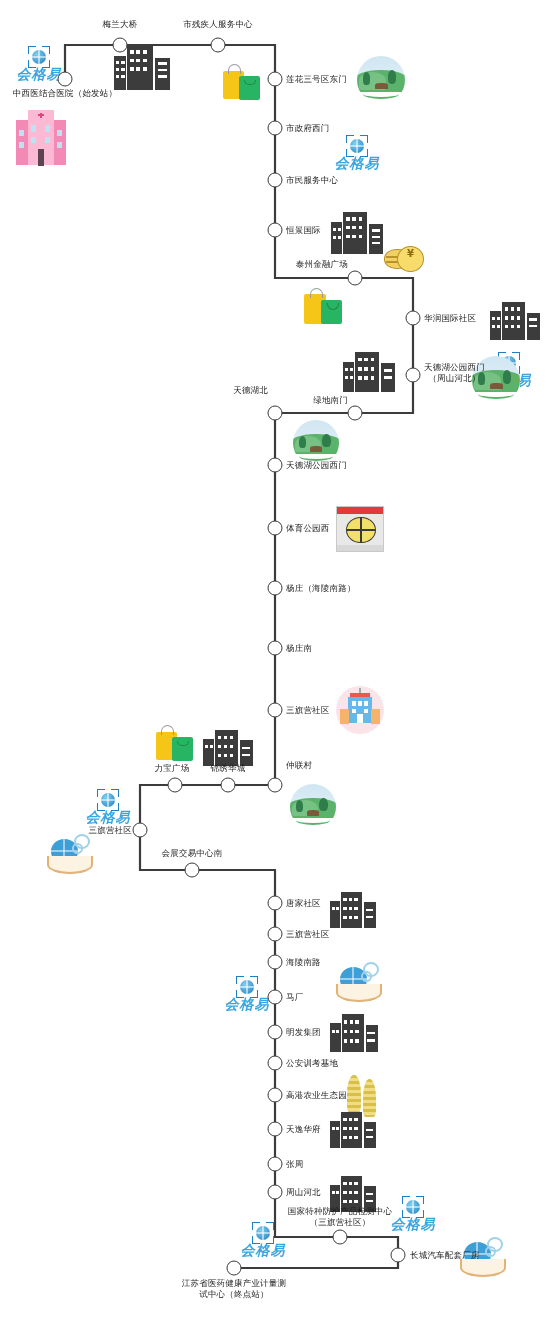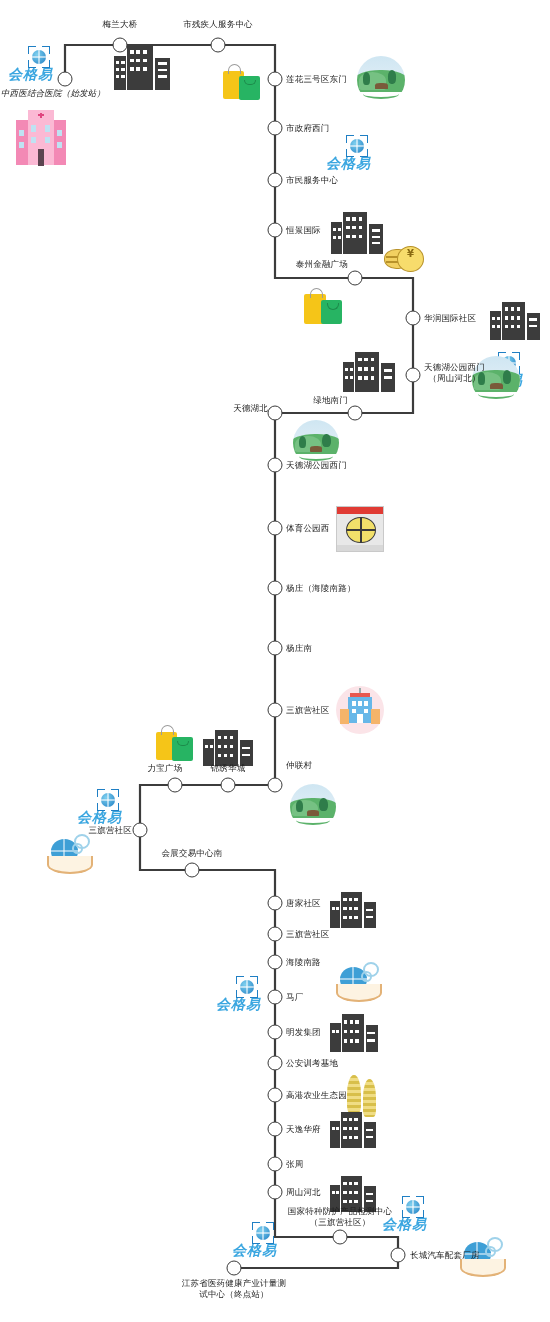--- a/index.html
+++ b/index.html
@@ -111,21 +111,21 @@
     height:8%;background:rgba(255,255,255,.5);}
   .ic-inno .gear{position:absolute;right:6%;top:4%;width:26%;height:26%;
     border:2.4px solid #9fd2ea;border-radius:50%;}
   .ic-inno .gear2{position:absolute;right:20%;top:24%;width:16%;height:16%;
     border:2px solid #9fd2ea;border-radius:50%;}
   .ic-inno .hand{position:absolute;left:4%;bottom:4%;width:88%;height:38%;
     border:2.2px solid #e3b277;border-top:none;border-radius:0 0 50% 50%;
     background:#fdf3e2;}
 
   
-  .wm{position:absolute;z-index:3;}
+  .wm{position:absolute;z-index:3;text-align:center;}
   .wm .brk{position:relative;width:22px;height:22px;margin:0 auto;}
   .wm .brk .gl{position:absolute;left:4px;top:4px;width:14px;height:14px;
     border-radius:50%;background:radial-gradient(circle at 36% 32%,#7fd0ef,#1f7fc4);}
   .wm .brk .gl::before{content:"";position:absolute;left:45%;top:0;width:10%;
     height:100%;background:rgba(255,255,255,.55);}
   .wm .brk .gl::after{content:"";position:absolute;left:0;top:45%;width:100%;
     height:10%;background:rgba(255,255,255,.55);}
   .wm .brk span{position:absolute;width:7px;height:7px;border:1.8px solid #1f7fc4;}
   .wm .brk .c1{left:0;top:0;border-right:none;border-bottom:none;}
   .wm .brk .c2{right:0;top:0;border-left:none;border-bottom:none;}
@@ -519,21 +519,21 @@
         <span class="c1"></span>
         <span class="c2"></span>
         <span class="c3"></span>
         <span class="c4"></span>
       </div>
     <div class="txt">会格易</div>
   </div>
 
   <div id="station-layer">
       <div class="station" style="left: 65px; top: 79px;"></div>
-      <div class="label c" style="left: 53px; top: 88px; font-style: italic;">中西医结合医院（始发站）</div>
+      <div class="label c" style="left: 65px; top: 88px;">中西医结合医院（始发站）</div>
       <div class="station" style="left: 120px; top: 45px;"></div>
       <div class="label c" style="left: 120px; top: 19px;">梅兰大桥</div>
       <div class="station" style="left: 218px; top: 45px;"></div>
       <div class="label c" style="left: 218px; top: 19px;">市残疾人服务中心</div>
       <div class="station" style="left: 275px; top: 79px;"></div>
       <div class="label" style="left: 286px; top: 74px;">莲花三号区东门</div>
       <div class="station" style="left: 275px; top: 128px;"></div>
       <div class="label" style="left: 286px; top: 123px;">市政府西门</div>
       <div class="station" style="left: 275px; top: 180px;"></div>
       <div class="label" style="left: 286px; top: 175px;">市民服务中心</div>
@@ -544,37 +544,37 @@
       <div class="station" style="left: 413px; top: 318px;"></div>
       <div class="label" style="left: 424px; top: 313px;">华润国际社区</div>
       <div class="station" style="left: 413px; top: 375px;"></div>
       <div class="label two" style="left: 424px; top: 362px; white-space: normal;">
         <div>天德湖公园西门</div>
         <div>（周山河北）</div>
       </div>
       <div class="station" style="left: 355px; top: 413px;"></div>
       <div class="label r" style="left: 348px; top: 395px;">绿地南门</div>
       <div class="station" style="left: 275px; top: 413px;"></div>
-      <div class="label r" style="left: 268px; top: 404px; font-family: Liberation Mono, monospace;">天德湖北</div>
+      <div class="label r" style="left: 268px; top: 385px;">天德湖北</div>
       <div class="station" style="left: 275px; top: 465px;"></div>
       <div class="label" style="left: 286px; top: 460px;">天德湖公园西门</div>
       <div class="station" style="left: 275px; top: 528px;"></div>
       <div class="label" style="left: 286px; top: 523px;">体育公园西</div>
       <div class="station" style="left: 275px; top: 588px;"></div>
       <div class="label" style="left: 286px; top: 583px;">杨庄（海陵南路）</div>
       <div class="station" style="left: 275px; top: 648px;"></div>
       <div class="label" style="left: 286px; top: 643px;">杨庄南</div>
       <div class="station" style="left: 275px; top: 710px;"></div>
       <div class="label" style="left: 286px; top: 705px;">三旗营社区</div>
       <div class="station" style="left: 275px; top: 785px;"></div>
       <div class="label" style="left: 286px; top: 760px;">仲联村</div>
       <div class="station" style="left: 228px; top: 785px;"></div>
       <div class="label c" style="left: 228px; top: 763px;">锦绣华城</div>
       <div class="station" style="left: 175px; top: 785px;"></div>
-      <div class="label c" style="left: 165px; top: 763px;">力宝广场</div>
+      <div class="label c" style="left: 172px; top: 763px;">力宝广场</div>
       <div class="station" style="left: 140px; top: 830px;"></div>
       <div class="label r" style="left: 132px; top: 825px;">三旗营社区</div>
       <div class="station" style="left: 192px; top: 870px;"></div>
       <div class="label c" style="left: 192px; top: 848px;">会展交易中心南</div>
       <div class="station" style="left: 275px; top: 903px;"></div>
       <div class="label" style="left: 286px; top: 898px;">唐家社区</div>
       <div class="station" style="left: 275px; top: 934px;"></div>
       <div class="label" style="left: 286px; top: 929px;">三旗营社区</div>
       <div class="station" style="left: 275px; top: 962px;"></div>
       <div class="label" style="left: 286px; top: 957px;">海陵南路</div>

